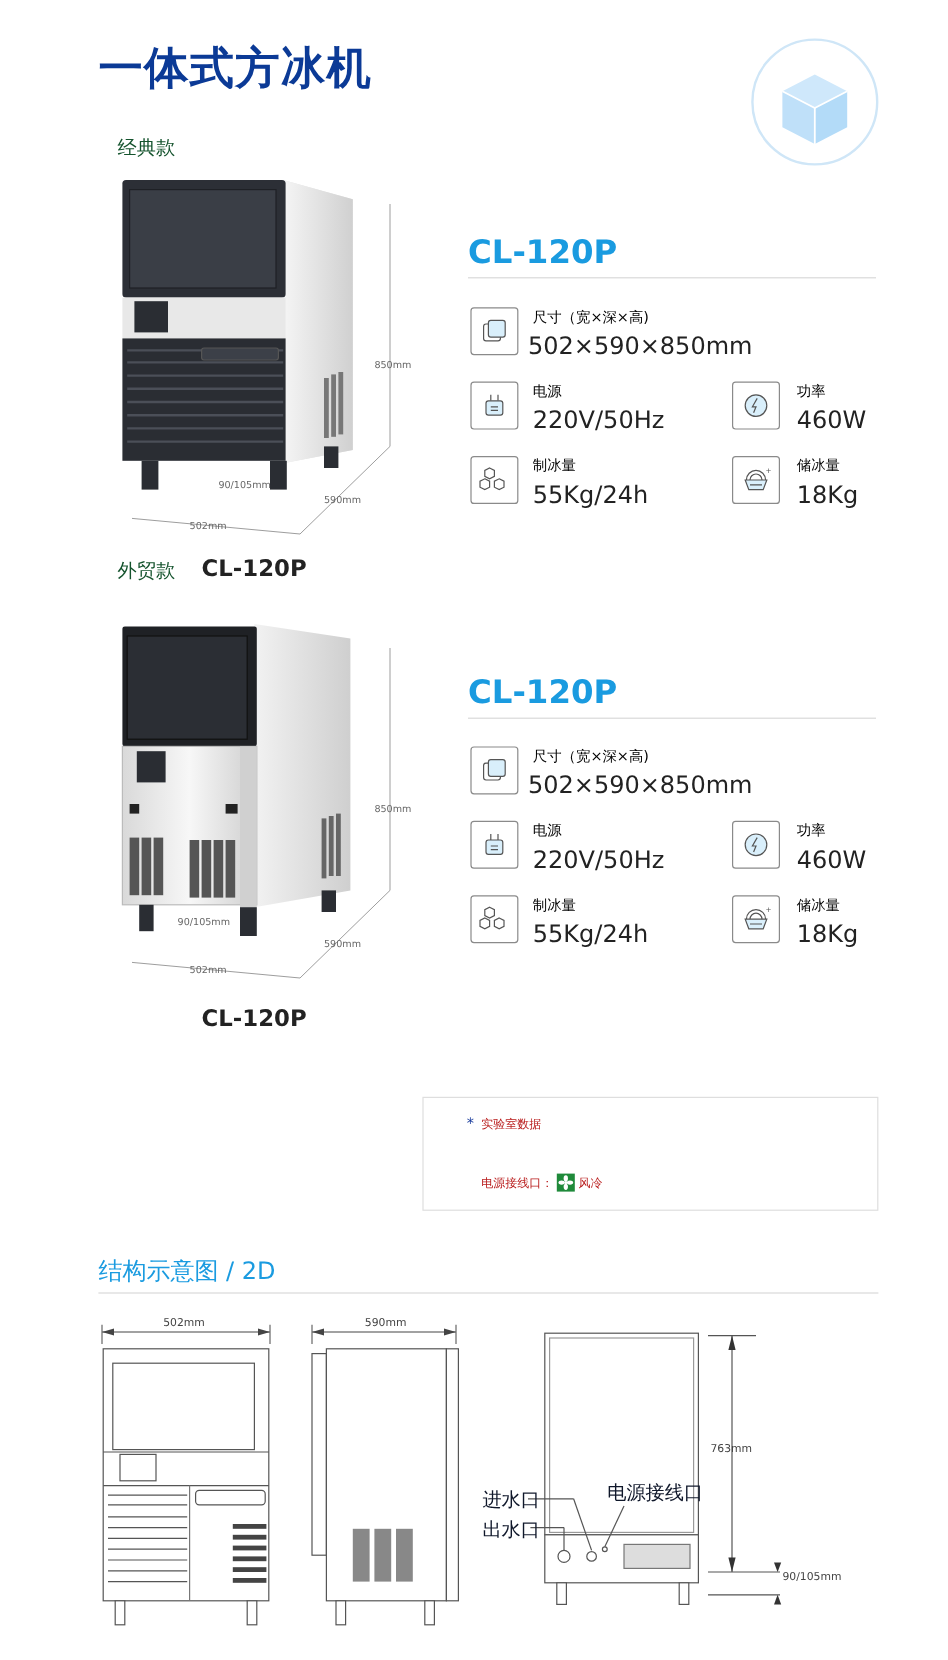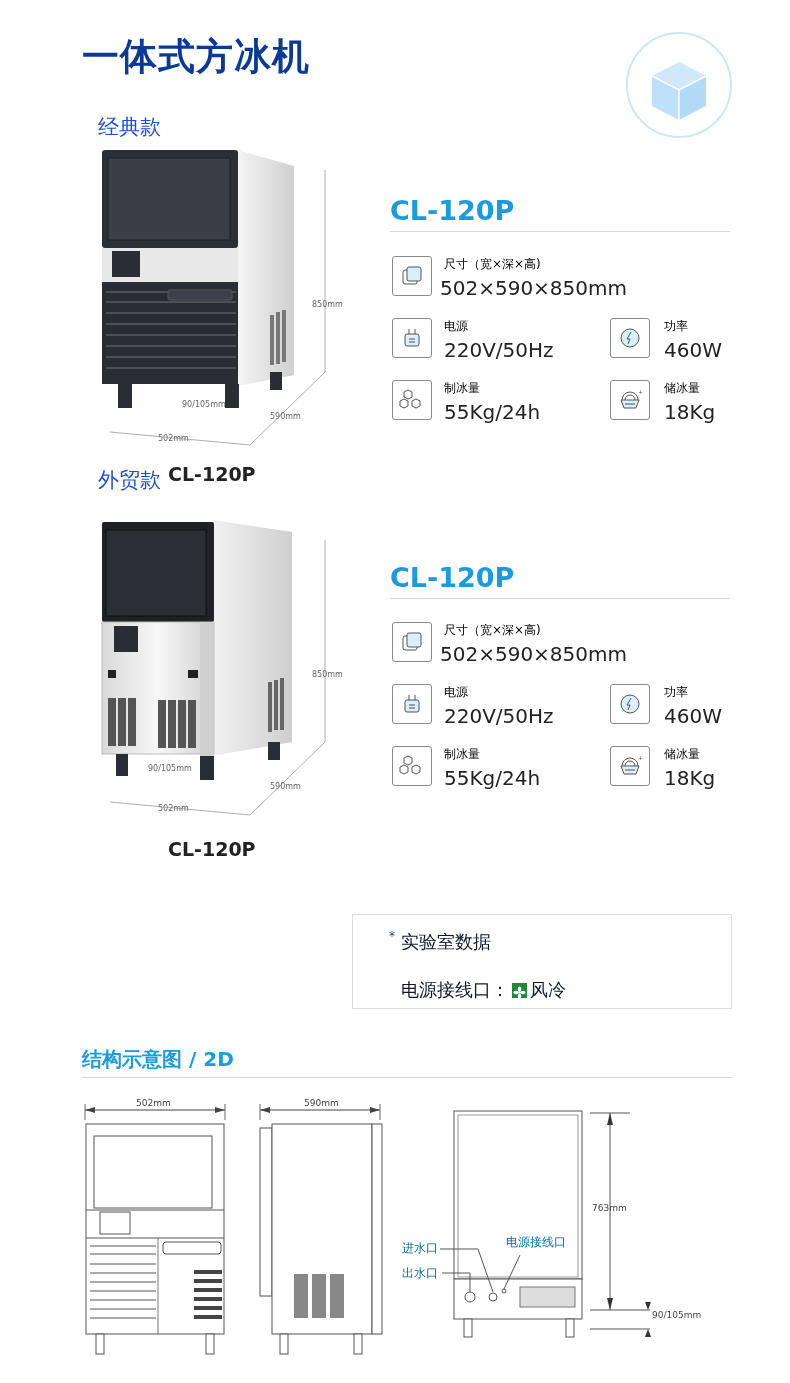--- a/index.html
+++ b/index.html
@@ -1,31 +1,31 @@
 <!DOCTYPE html>
 <html><head>
 <meta charset="utf-8">
 <style>
 *{box-sizing:border-box;margin:0;padding:0}
 body{width:790px;height:1383px;background:#fff;font-family:"DejaVu Sans","Liberation Sans",sans-serif;position:relative;overflow:hidden;color:#222}
 .abs{position:absolute}
 .h1{left:82px;top:32px;font-size:37px;font-weight:bold;color:#0b3a96;letter-spacing:1px}
-.sub{font-size:21px;color:#1d4ed8}
+.sub{font-size:16px;color:#14532d}
 .badge{left:626px;top:32px;width:106px;height:106px;border-radius:50%;border:2px solid #cfe6f7}
 .model{font-size:27px;font-weight:bold;color:#1a9be0}
 .rule{height:1px;background:#d9d9d9}
 .spec-box{width:40px;height:40px;border:1.5px solid #8a8a8a;border-radius:3px;display:flex;align-items:center;justify-content:center;background:#fff}
 .spec-label{font-size:12px;color:#000000}
 .spec-value{font-size:20px;color:#222}
 .caption{font-size:19px;font-weight:bold;color:#222}
 .dim{font-size:8px;color:#666}
 .note{left:352px;top:914px;width:380px;height:95px;border:1px solid #dedede}
-.note .l{font-size:18px;color:#0f172a;position:absolute;left:48px}
-.h2{left:82px;top:1046px;font-size:20px;font-weight:bold;color:#1a9be0}
-.lbl{font-size:12px;color:#0369a1}
+.note .l{font-size:10px;color:#b91c1c;position:absolute;left:48px}
+.h2{left:82px;top:1046px;font-size:20px;font-weight:normal;color:#1a9be0}
+.lbl{font-size:16px;color:#0f172a}
 </style>
 </head>
 <body>
 
 <div class="abs h1">一体式方冰机</div>
 <div class="abs badge">
   <svg width="106" height="106" viewBox="0 0 106 106" style="position:absolute;left:-2px;top:-2px">
     <polygon points="53,30 80,44 53,58 26,44" fill="#cfe8fb"></polygon>
     <polygon points="26,44 53,58 53,88 26,74" fill="#bfe0f9"></polygon>
     <polygon points="53,58 80,44 80,74 53,88" fill="#b3dbf8"></polygon>

